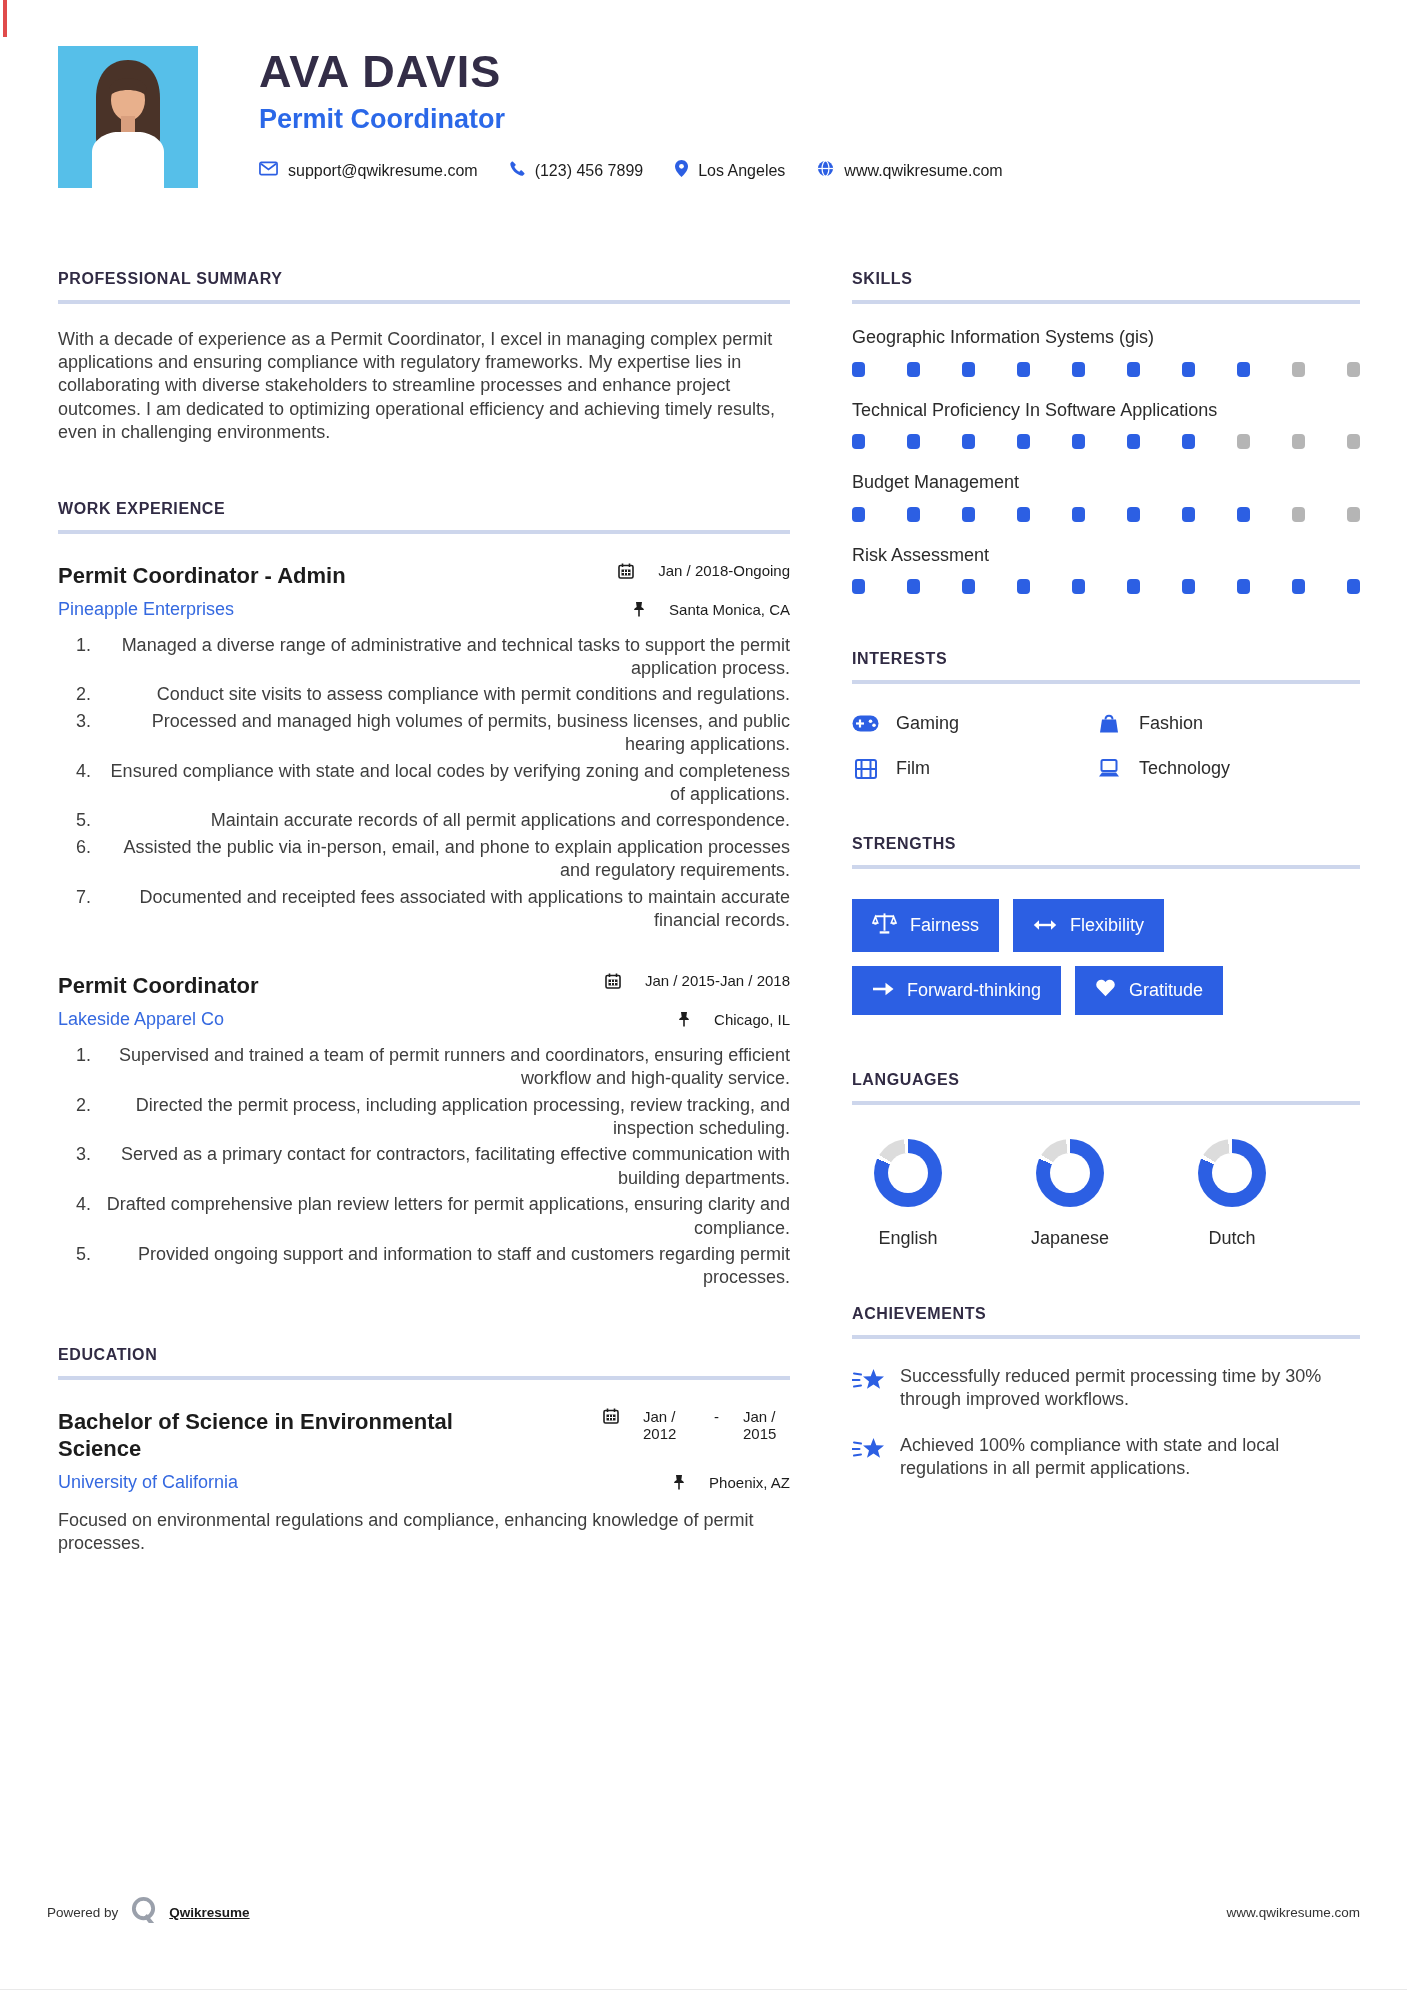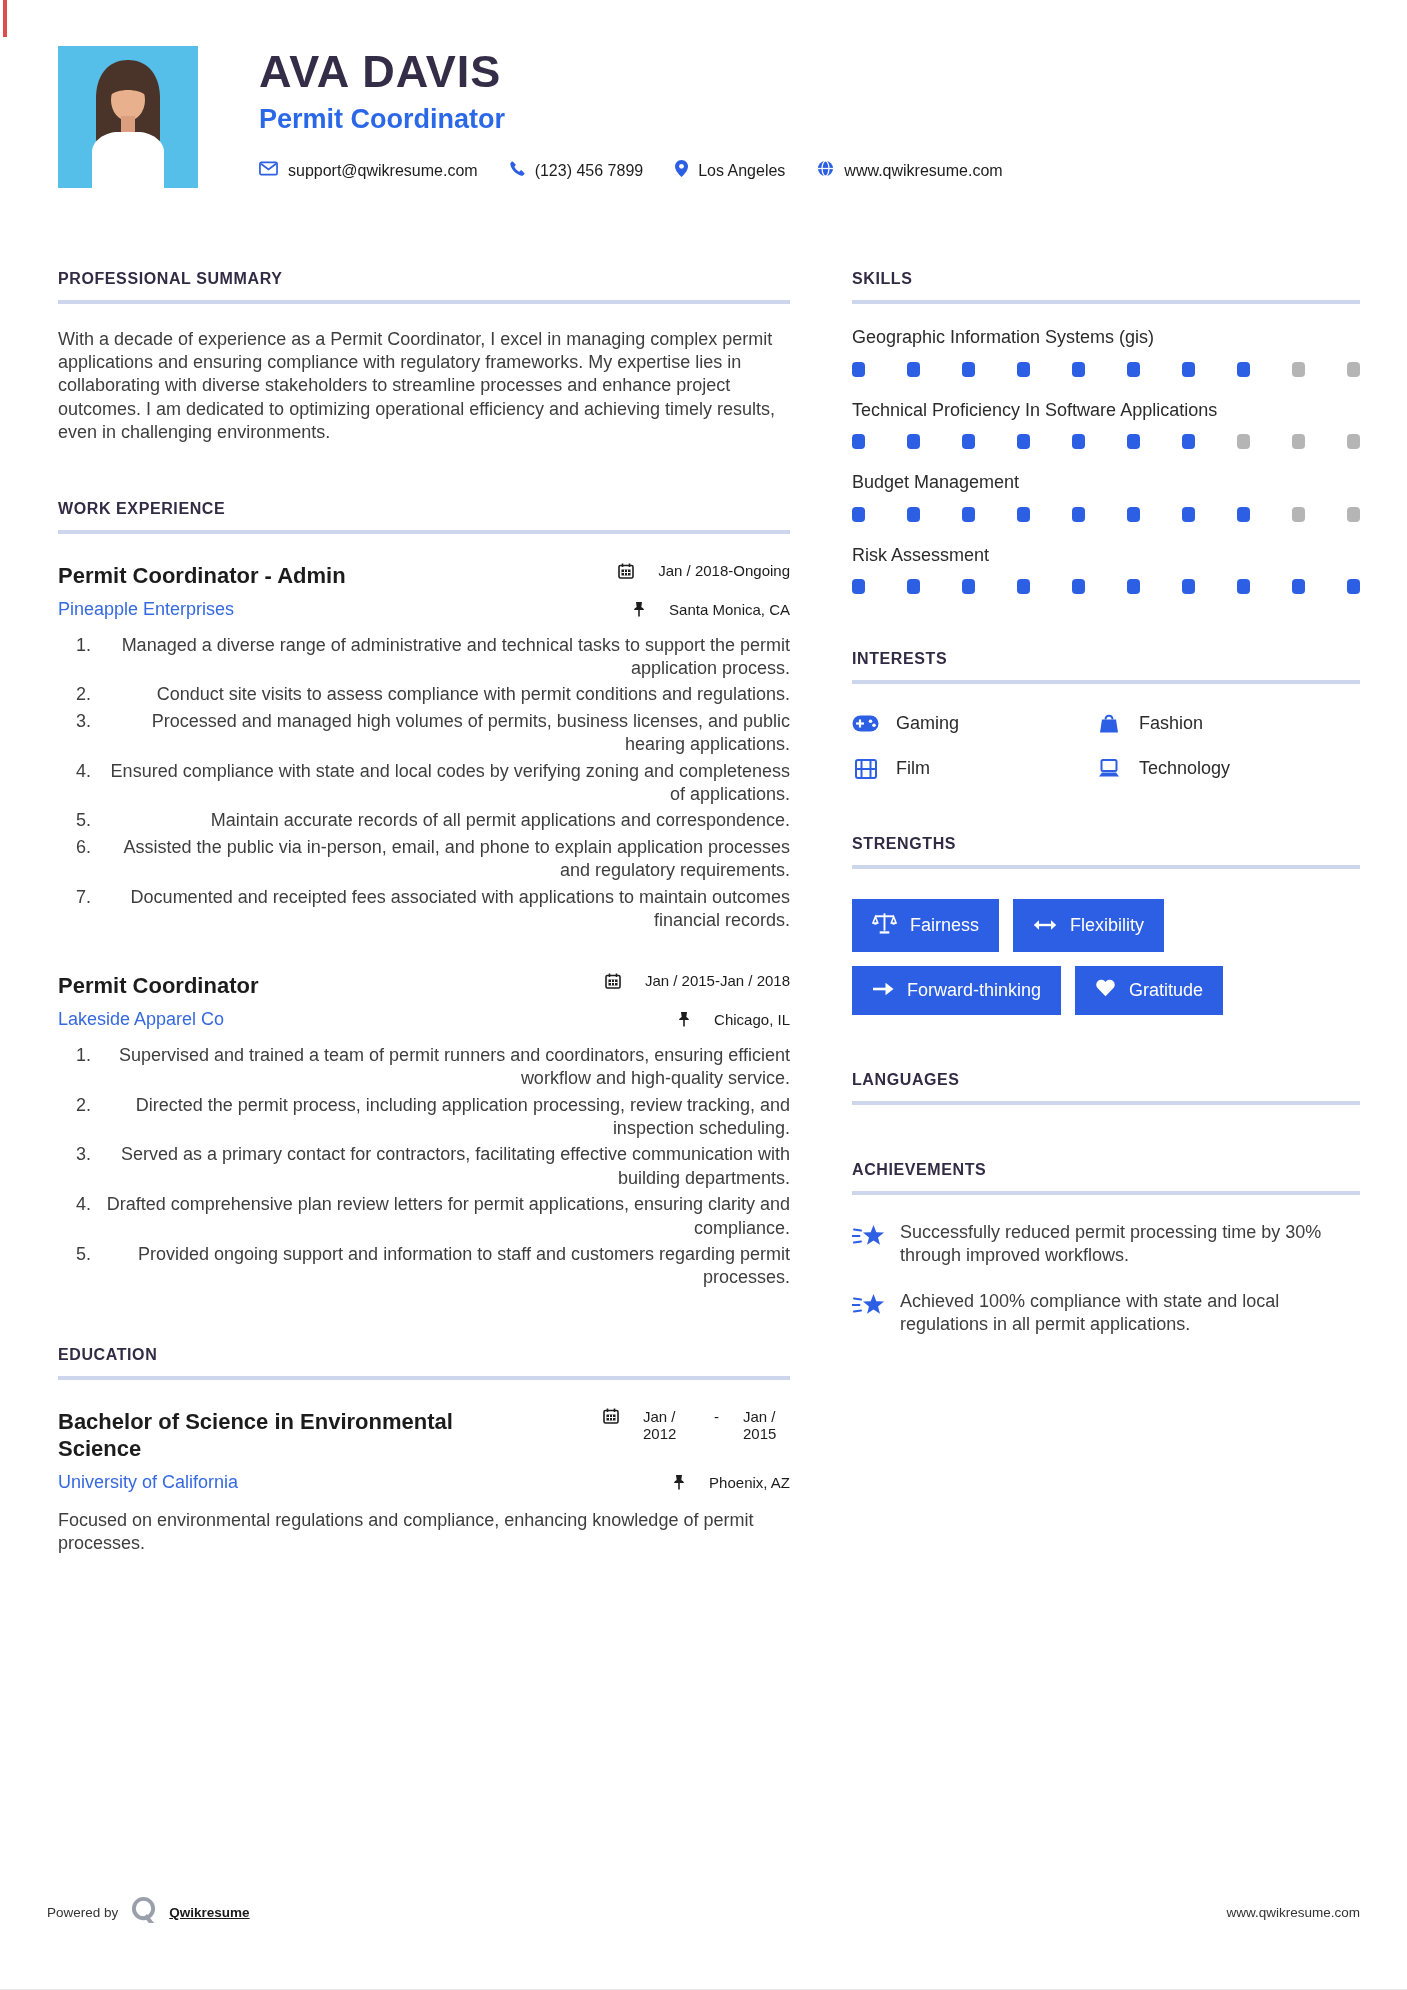--- a/index.html
+++ b/index.html
@@ -189,21 +189,21 @@
                 <span>Santa Monica, CA</span>
               </div>
             </div>
             <ol class="bullets">
               <li>Managed a diverse range of administrative and technical tasks to support the permit application process.</li>
               <li>Conduct site visits to assess compliance with permit conditions and regulations.</li>
               <li>Processed and managed high volumes of permits, business licenses, and public hearing applications.</li>
               <li>Ensured compliance with state and local codes by verifying zoning and completeness of applications.</li>
               <li>Maintain accurate records of all permit applications and correspondence.</li>
               <li>Assisted the public via in-person, email, and phone to explain application processes and regulatory requirements.</li>
-              <li>Documented and receipted fees associated with applications to maintain outcomes financial records.</li>
+              <li>Documented and receipted fees associated with applications to maintain accurate financial records.</li>
             </ol>
           </article>
 
           <article class="job">
             <div class="job-head">
               <h3 class="job-title">Permit Coordinator</h3>
               <div class="meta">
                 <span class="icon">
                   <svg width="16" height="16" viewBox="0 0 16 16">
                       <rect x="1" y="2.5" width="14" height="12.5" rx="1.5" fill="none" stroke="#1d1d1d" stroke-width="1.6"></rect>
@@ -440,20 +440,34 @@
                   </svg>
               </span>
               <span>Gratitude</span>
             </div>
           </div>
         </section>
 
         <section class="section">
           <div class="section-heading">LANGUAGES</div>
           <div class="section-rule"></div>
+          <div class="langs">
+            <div class="lang">
+              <div class="donut" style="background: conic-gradient(rgb(44, 95, 227) 0deg, rgb(44, 95, 227) 295.2deg, rgb(255, 255, 255) 295.2deg, rgb(255, 255, 255) 302.2deg, rgb(220, 220, 220) 302.2deg, rgb(220, 220, 220) 353deg, rgb(255, 255, 255) 353deg, rgb(255, 255, 255) 360deg);"></div>
+              <div class="lang-label">English</div>
+            </div>
+            <div class="lang">
+              <div class="donut" style="background: conic-gradient(rgb(44, 95, 227) 0deg, rgb(44, 95, 227) 295.2deg, rgb(255, 255, 255) 295.2deg, rgb(255, 255, 255) 302.2deg, rgb(220, 220, 220) 302.2deg, rgb(220, 220, 220) 353deg, rgb(255, 255, 255) 353deg, rgb(255, 255, 255) 360deg);"></div>
+              <div class="lang-label">Japanese</div>
+            </div>
+            <div class="lang">
+              <div class="donut" style="background: conic-gradient(rgb(44, 95, 227) 0deg, rgb(44, 95, 227) 295.2deg, rgb(255, 255, 255) 295.2deg, rgb(255, 255, 255) 302.2deg, rgb(220, 220, 220) 302.2deg, rgb(220, 220, 220) 353deg, rgb(255, 255, 255) 353deg, rgb(255, 255, 255) 360deg);"></div>
+              <div class="lang-label">Dutch</div>
+            </div>
+          </div>
         </section>
 
         <section class="section">
           <div class="section-heading">ACHIEVEMENTS</div>
           <div class="section-rule"></div>
           <div class="ach-list">
             <div class="ach">
               <span class="icon">
                 <svg width="33" height="26" viewBox="0 0 33 26">
                     <path d="M21.5 2 L24.3 9.2 L32 9.6 L26 14.4 L28 21.8 L21.5 17.6 L15 21.8 L17 14.4 L11 9.6 L18.7 9.2 Z" fill="#2c5fe3"></path>

